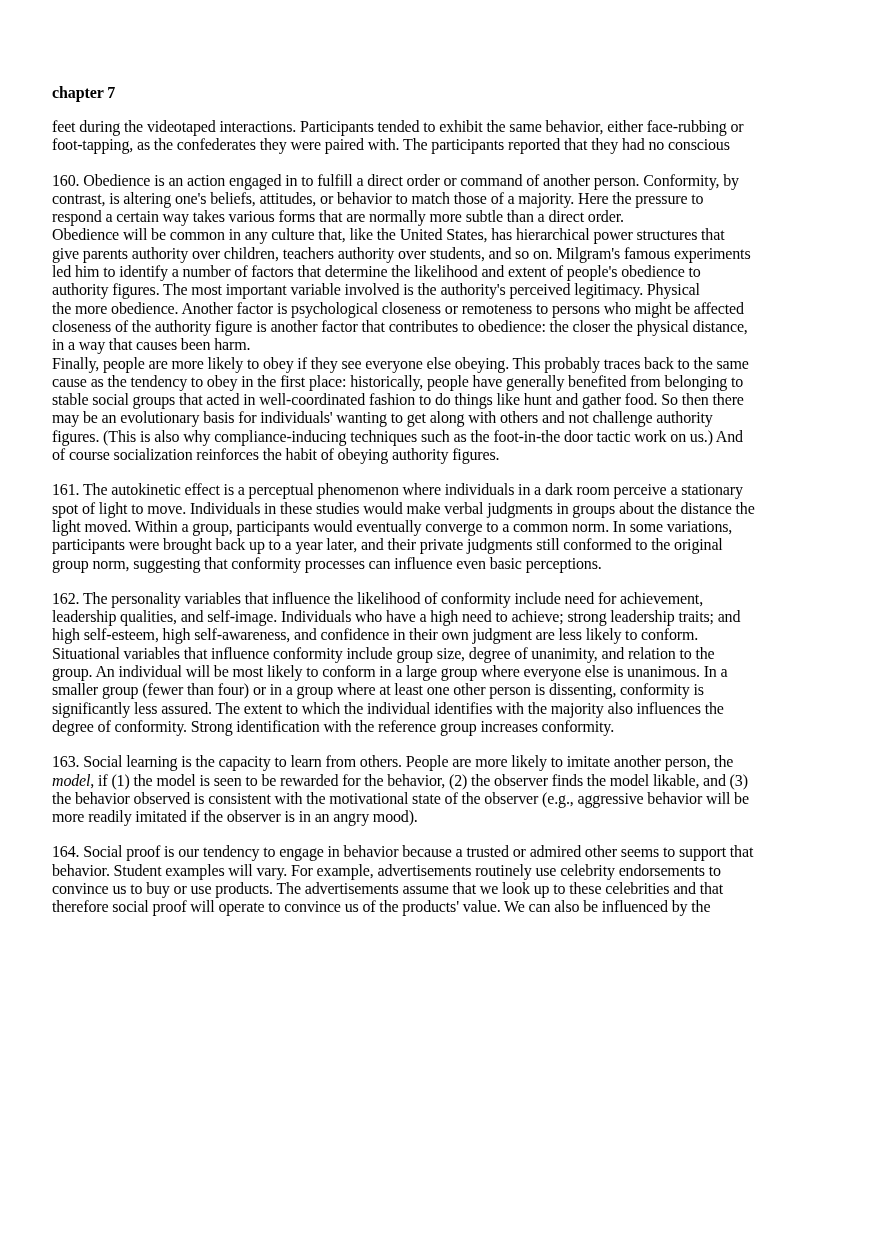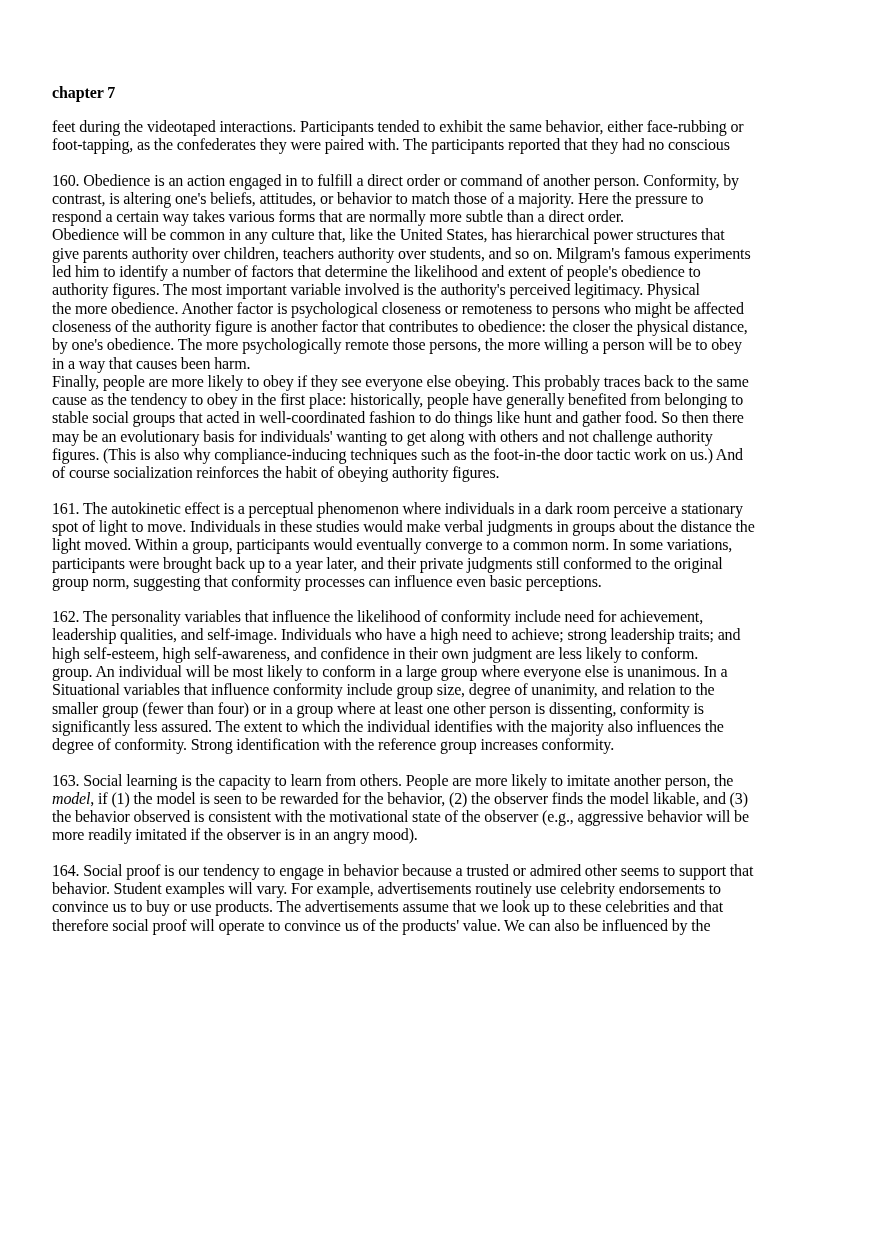--- a/index.html
+++ b/index.html
@@ -62,21 +62,20 @@
     <span class="line">respond a certain way takes various forms that are normally more subtle than a direct order.</span>
   </p>
 
   <p class="para tight">
     <span class="line">Obedience will be common in any culture that, like the United States, has hierarchical power structures that</span>
     <span class="line">give parents authority over children, teachers authority over students, and so on. Milgram's famous experiments</span>
     <span class="line">led him to identify a number of factors that determine the likelihood and extent of people's obedience to</span>
     <span class="line">authority figures. The most important variable involved is the authority's perceived legitimacy. Physical</span>
     <span class="line">the more obedience. Another factor is psychological closeness or remoteness to persons who might be affected</span>
     <span class="line">closeness of the authority figure is another factor that contributes to obedience: the closer the physical distance,</span>
-    <span class="line">by one's obedience. The more psychologically remote those persons, the more willing a person will be to obey</span>
     <span class="line">in a way that causes been harm.</span>
   </p>
 
   <p class="para">
     <span class="line">Finally, people are more likely to obey if they see everyone else obeying. This probably traces back to the same</span>
     <span class="line">cause as the tendency to obey in the first place: historically, people have generally benefited from belonging to</span>
     <span class="line">stable social groups that acted in well-coordinated fashion to do things like hunt and gather food. So then there</span>
     <span class="line">may be an evolutionary basis for individuals' wanting to get along with others and not challenge authority</span>
     <span class="line">figures. (This is also why compliance-inducing techniques such as the foot-in-the door tactic work on us.) And</span>
     <span class="line">of course socialization reinforces the habit of obeying authority figures.</span>
@@ -87,22 +86,22 @@
     <span class="line">spot of light to move. Individuals in these studies would make verbal judgments in groups about the distance the</span>
     <span class="line">light moved. Within a group, participants would eventually converge to a common norm. In some variations,</span>
     <span class="line">participants were brought back up to a year later, and their private judgments still conformed to the original</span>
     <span class="line">group norm, suggesting that conformity processes can influence even basic perceptions.</span>
   </p>
 
   <p class="para">
     <span class="line">162. The personality variables that influence the likelihood of conformity include need for achievement,</span>
     <span class="line">leadership qualities, and self-image. Individuals who have a high need to achieve; strong leadership traits; and</span>
     <span class="line">high self-esteem, high self-awareness, and confidence in their own judgment are less likely to conform.</span>
+    <span class="line">Situational variables that influence conformity include group size, degree of unanimity, and relation to the</span>
     <span class="line">group. An individual will be most likely to conform in a large group where everyone else is unanimous. In a</span>
-    <span class="line">Situational variables that influence conformity include group size, degree of unanimity, and relation to the</span>
     <span class="line">smaller group (fewer than four) or in a group where at least one other person is dissenting, conformity is</span>
     <span class="line">significantly less assured. The extent to which the individual identifies with the majority also influences the</span>
     <span class="line">degree of conformity. Strong identification with the reference group increases conformity.</span>
   </p>
 
   <p class="para">
     <span class="line">163. Social learning is the capacity to learn from others. People are more likely to imitate another person, the</span>
     <span class="line"><em>model</em><span>, if (1) the model is seen to be rewarded for the behavior, (2) the observer finds the model likable, and (3)</span></span>
     <span class="line">the behavior observed is consistent with the motivational state of the observer (e.g., aggressive behavior will be</span>
     <span class="line">more readily imitated if the observer is in an angry mood).</span>

